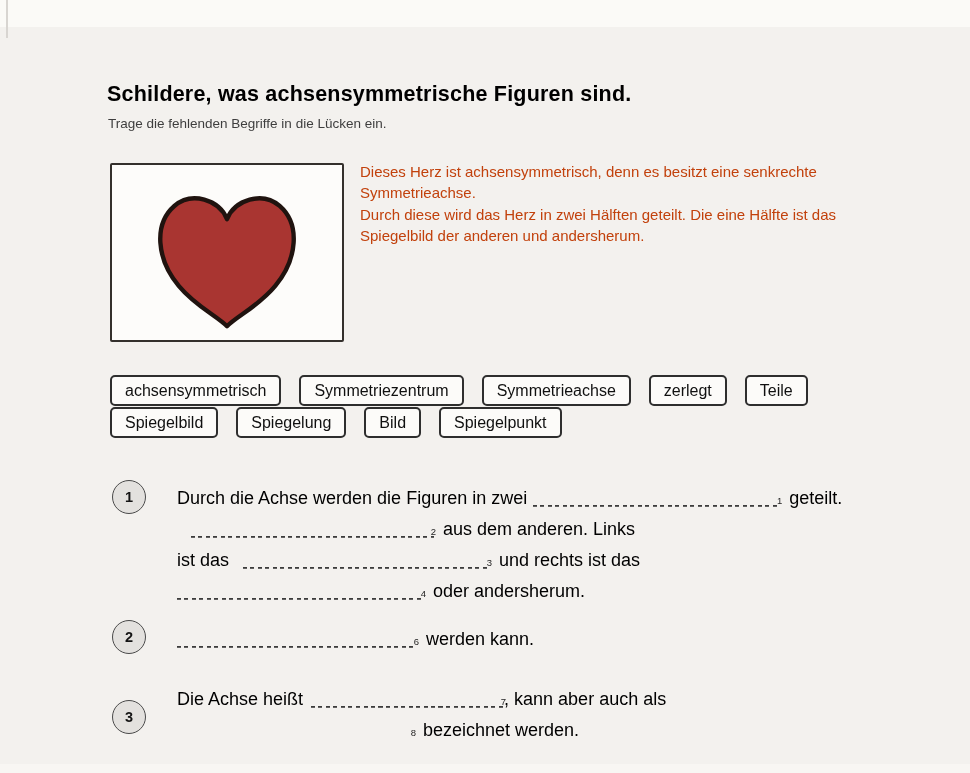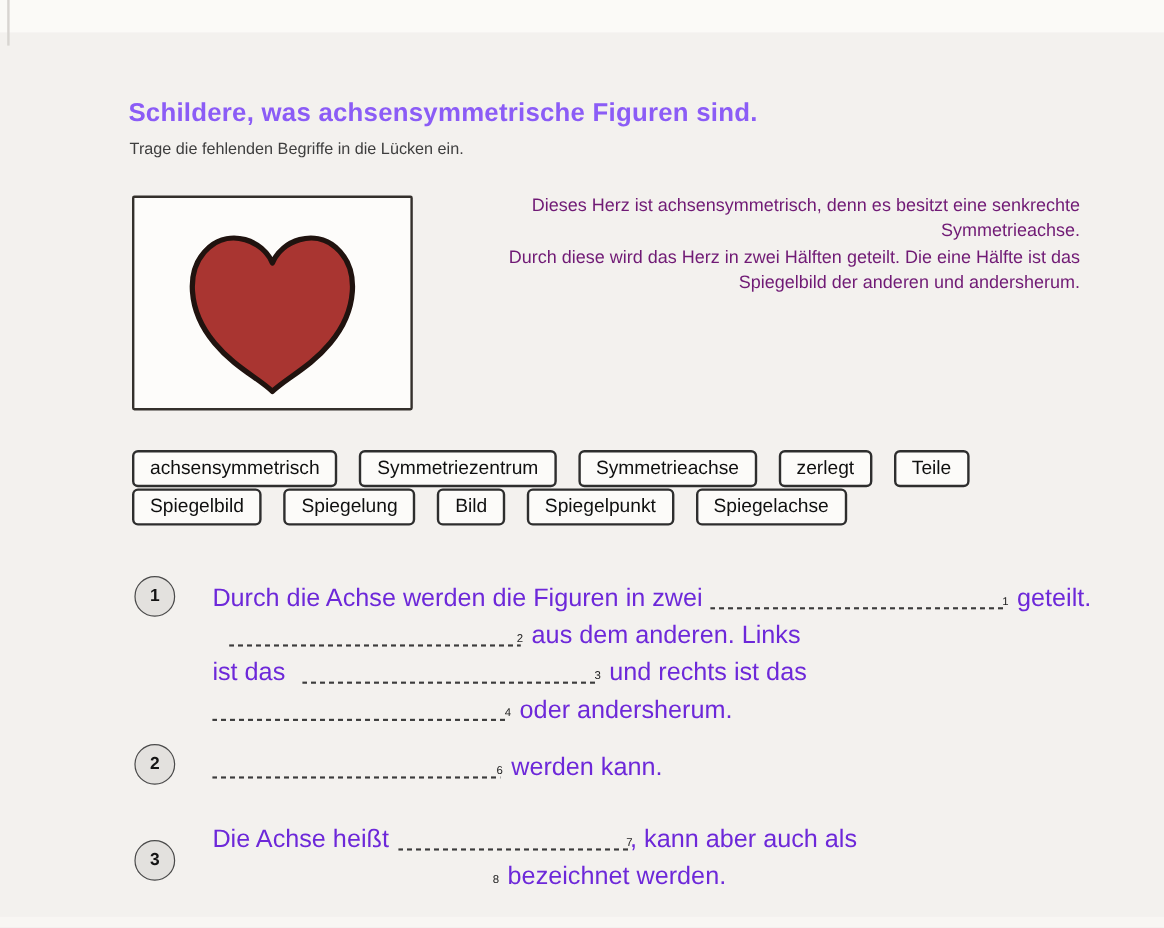--- a/index.html
+++ b/index.html
@@ -20,35 +20,35 @@
   .bottom-band{
     position:absolute;left:0;top:764px;width:970px;height:9px;
     background:#f8f6f3;
   }
   .edge-line{
     position:absolute;left:6px;top:0;width:2px;height:38px;
     background:#d8d5d1;
   }
   .title{
     position:absolute;left:107px;top:82px;margin:0;
-    font-size:21.5px;font-weight:700;color:#8b5cf6;letter-spacing:.2px;
+    font-size:21.5px;font-weight:700;color:#000000;letter-spacing:.2px;
   }
   .subtitle{
     position:absolute;left:108px;top:116px;
     font-size:13.5px;color:#3e3e3e;
   }
   .figure-box{
     position:absolute;left:110px;top:163px;width:234px;height:179px;
     background:#fdfcfa;border:2px solid #34302c;border-radius:2px;
     display:flex;align-items:center;justify-content:center;
     box-sizing:border-box;
   }
   .figure-text{
     position:absolute;left:360px;top:161px;width:540px;
-    font-size:15px;line-height:21.3px;color:#701a75;text-align:right;
+    font-size:15px;line-height:21.3px;color:#c2410c;
   }
   .chip-row{
     position:absolute;left:110px;display:flex;gap:18px;
   }
   .row1{top:375px;}
   .row2{top:407px;}
   .chip{
     font-family:"Liberation Sans", sans-serif;
     font-size:16px;color:#101010;
     background:#fcfbf9;border:2px solid #2e2e2e;border-radius:5px;
@@ -62,21 +62,21 @@
     display:flex;align-items:center;justify-content:center;
     font-size:14.5px;font-weight:700;color:#141414;
   }
   .ex{
     position:absolute;left:177px;
   }
   .line{
     height:31px;line-height:31px;white-space:nowrap;
   }
   .t{
-    font-size:21px;color:#6d28d9;
+    font-size:18px;color:#000000;
   }
   .blank{
     display:inline-block;position:relative;height:17px;vertical-align:-3px;
     background:repeating-linear-gradient(90deg,#3c3c3c 0 4px,transparent 4px 7.5px) left bottom / 100% 1.8px no-repeat;
     cursor:text;
   }
   .blank.noline{background:none;}
   .bn{
     position:absolute;right:-2px;bottom:2px;
     font-size:9.5px;color:#1e1e1e;line-height:9px;
@@ -112,21 +112,20 @@
     <button class="chip">Symmetriezentrum</button>
     <button class="chip">Symmetrieachse</button>
     <button class="chip">zerlegt</button>
     <button class="chip">Teile</button>
   </div>
   <div class="chip-row row2">
     <button class="chip">Spiegelbild</button>
     <button class="chip">Spiegelung</button>
     <button class="chip">Bild</button>
     <button class="chip">Spiegelpunkt</button>
-    <button class="chip">Spiegelachse</button>
   </div>
 
   <div class="circle" style="top:480px">
     <span>1</span>
   </div>
   <div class="ex" style="top:483px">
     <div class="line">
       <span class="t">Durch die Achse werden die Figuren in zwei</span><span class="blank" style="width:247px;margin-left:6px"><span class="bn">1</span></span><span class="t gap">geteilt.</span>
     </div>
     <div class="line">

